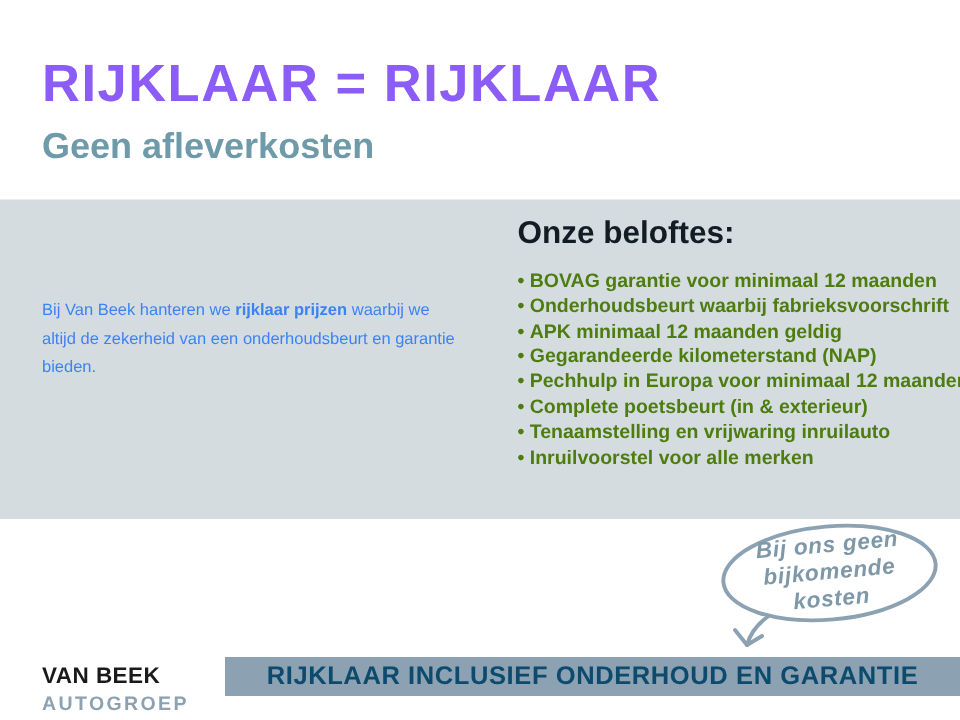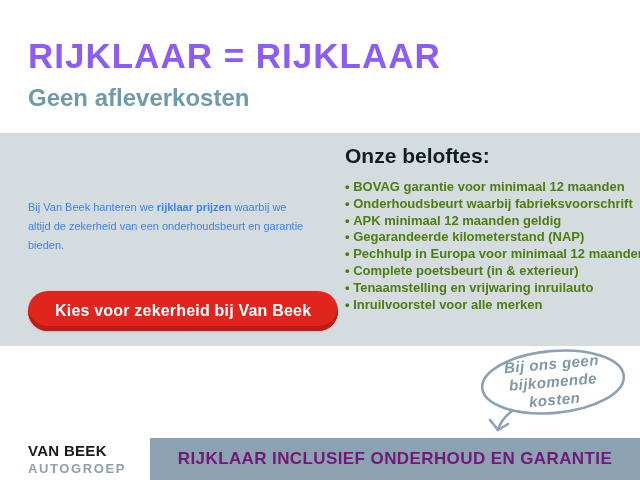--- a/index.html
+++ b/index.html
@@ -54,41 +54,40 @@
   .logo { position:absolute; left:28px; top:441px; }
   .logo-main {
     font-size:15px; font-weight:800; color:#1A1A1A; letter-spacing:0.3px;
     line-height:19px;
   }
   .logo-sub {
     font-size:13px; font-weight:700; color:#8CA1B1; letter-spacing:1.6px;
     line-height:15px; margin-top:1px;text-align:right;
   }
   .banner {
-    position:absolute; left:150px; top:438px; width:490px; height:42px;
+    position:absolute; left:150px; top:438px; width:490px; height:26px;
     background:#8CA1B1; display:flex; align-items:center; justify-content:center;
-    color:#701a75; font-size:17px; font-weight:800; letter-spacing:0.4px;
+    color:#0c4a6e; font-size:17px; font-weight:800; letter-spacing:0.4px;
     white-space:nowrap;
   }
 </style>
 </head>
 <body>
 
 <div class="page">
 
   <div class="title">RIJKLAAR = RIJKLAAR</div>
   <div class="subtitle">Geen afleverkosten</div>
 
   <div class="band"></div>
 
   <div class="intro">
     <p><span>Bij Van Beek hanteren we </span><b>rijklaar prijzen</b><span> waarbij we altijd de zekerheid van een onderhoudsbeurt en garantie bieden.</span></p>
   </div>
 
-  <button class="cta">Kies voor zekerheid bij Van Beek</button>
 
   <div class="promises">
     <div class="promises-heading">Onze beloftes:</div>
     <ul>
       <li>BOVAG garantie voor minimaal 12 maanden</li>
       <li>Onderhoudsbeurt waarbij fabrieksvoorschrift</li>
       <li>APK minimaal 12 maanden geldig</li>
       <li>Gegarandeerde kilometerstand (NAP)</li>
       <li>Pechhulp in Europa voor minimaal 12 maanden</li>
       <li>Complete poetsbeurt (in &amp; exterieur)</li>

